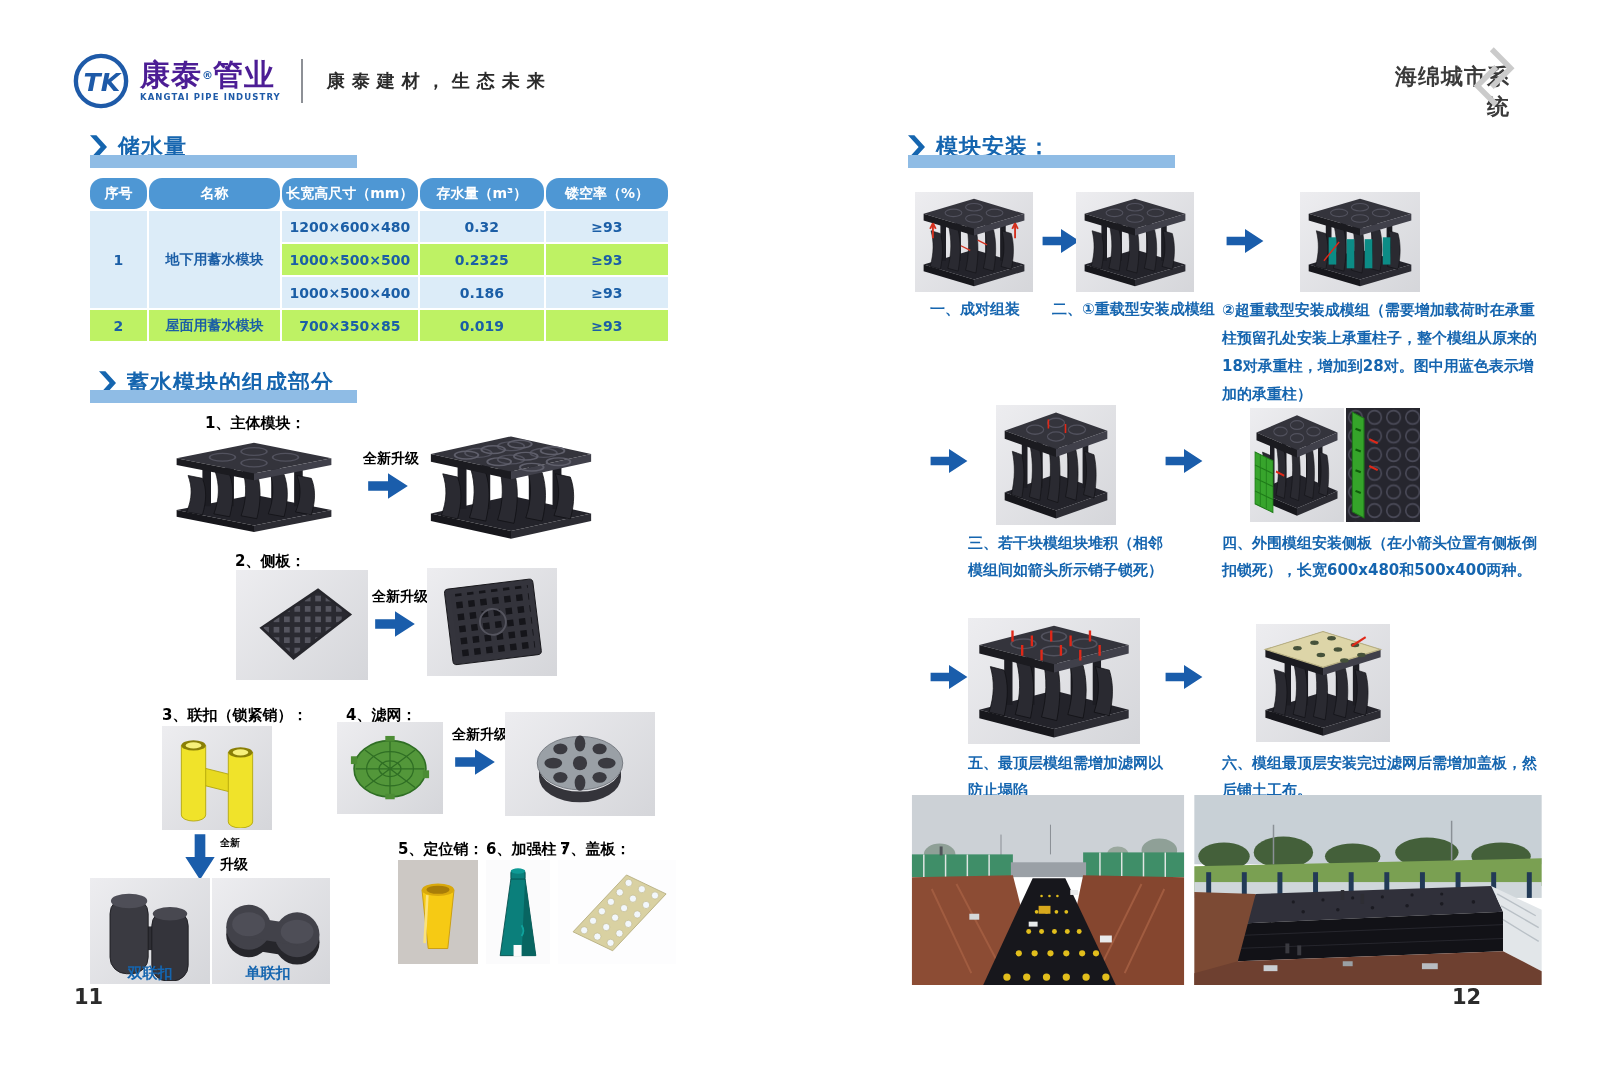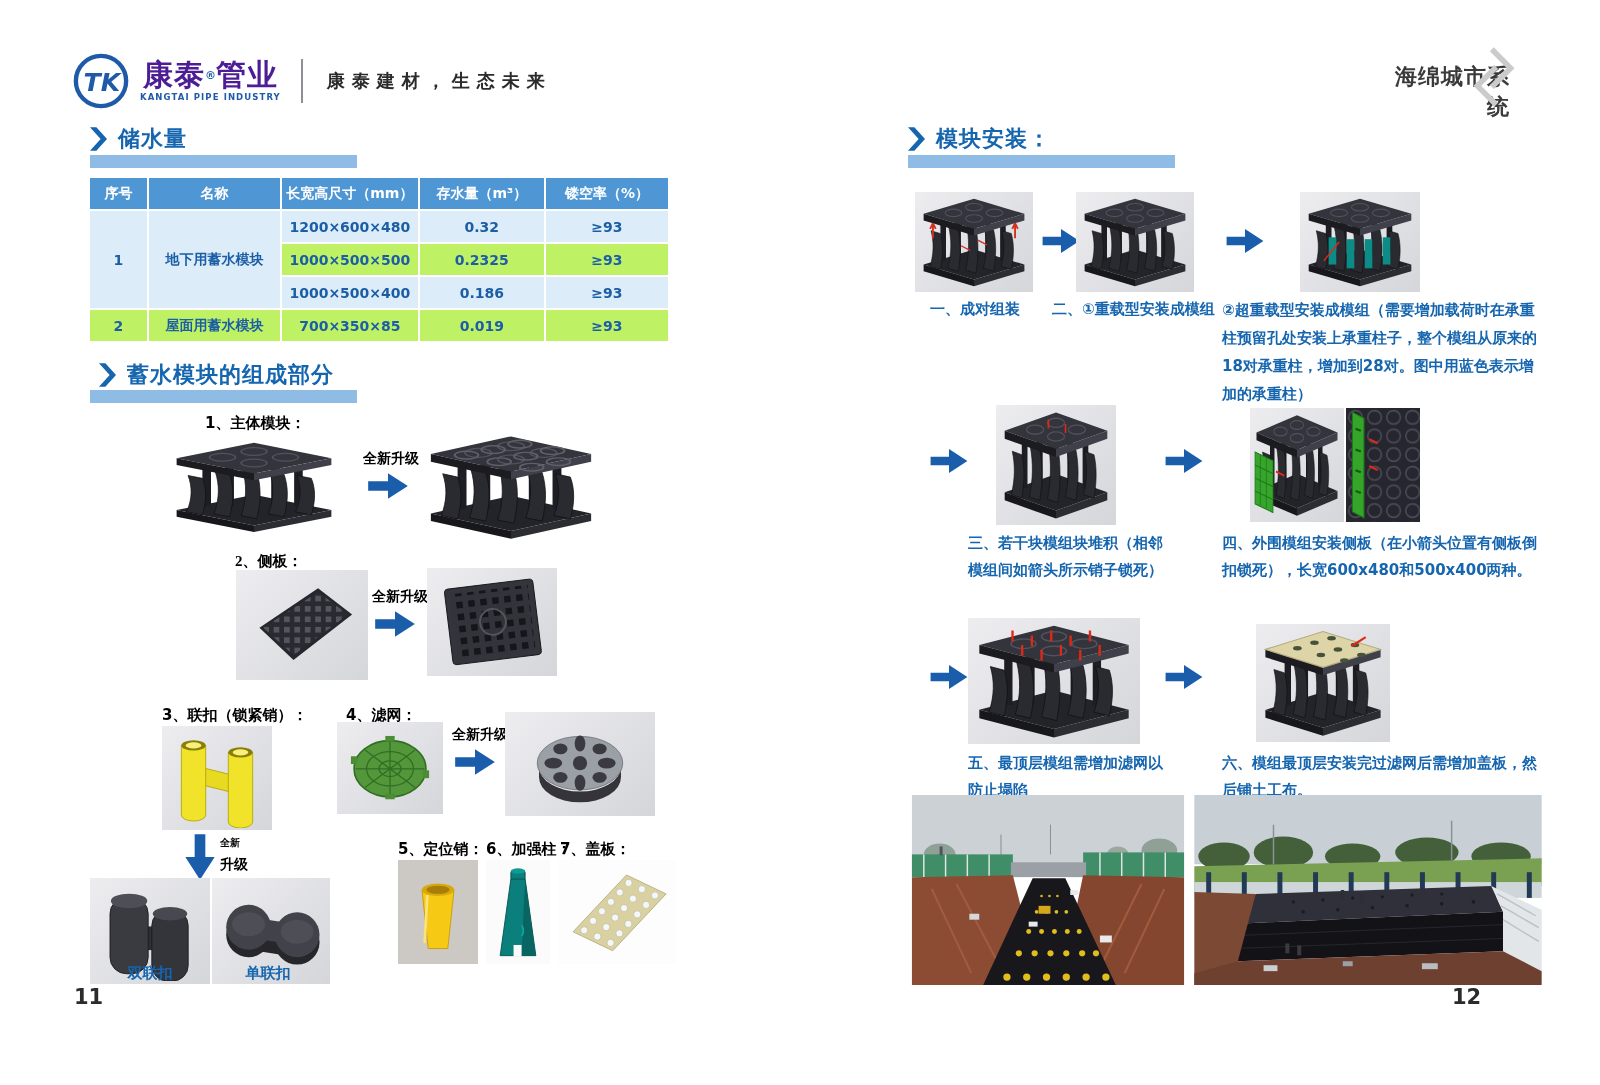--- a/index.html
+++ b/index.html
@@ -8,28 +8,28 @@
   .abs{position:absolute;}
   
   .logo-row{display:flex;align-items:center;gap:10px;}
   .brand-cn{color:#4c1d95;font-weight:bold;font-size:30px;line-height:30px;letter-spacing:1px;}
   .brand-reg{font-size:11px;vertical-align:super;color:#1e5aa8;font-weight:bold;}
   .brand-sub{color:#1e5aa8;font-size:8.5px;font-weight:bold;letter-spacing:1.1px;margin-top:2px;}
   .hdr-divider{width:2px;height:44px;background:#8d9096;margin:0 14px 0 10px;}
   .slogan{color:#2b2b2b;font-weight:bold;font-size:18px;letter-spacing:7px;}
   .corner{color:#3a3a3a;font-weight:bold;font-size:22px;letter-spacing:1px;}
   
-  .sec-title{display:flex;align-items:center;gap:11px;}
+  .sec-title{display:flex;align-items:center;gap:11px;margin-top:8px;}
   .sec-title span{color:#1565af;font-weight:bold;font-size:22px;letter-spacing:1px;}
   .bar{background:#8fbce5;height:13px;}
   
   table.storage{border-collapse:separate;border-spacing:2px;width:582px;text-align:center;
         font-size:14px;font-weight:bold;color:#1b5ea6;}
   table.storage td{padding:0;height:31px;}
-  table.storage tr.th td{background:#4e97d4;color:#ffffff;}
+  table.storage tr.th td{background:#4e97d4;color:#ffffff;border-radius:13px;}
   td.lt{background:#dcecf8;}
   td.md{background:#bef264;}
   
   .blab{color:#000000;font-weight:bold;font-size:15px;white-space:nowrap;}
   .steplab{color:#1565af;font-weight:bold;font-size:15px;line-height:27px;}
   .imgbox{display:flex;align-items:center;justify-content:center;overflow:hidden;}
   .graybg{background:linear-gradient(135deg,#ededf0,#d5d6da);}
   .whitebg{background:#ffffff;}
   .caption{color:#1565af;font-weight:bold;font-size:15px;text-align:center;}
   .pagenum{color:#2b2b2b;font-weight:bold;font-size:21px;}
@@ -120,21 +120,21 @@
         <rect width="13" height="13" fill="#33333b"></rect>
           <rect x="3" y="3" width="7" height="7" fill="#15151a"></rect>
       </pattern>
       <pattern id="ringtex" width="18" height="18" patternUnits="userSpaceOnUse">
         <rect width="18" height="18" fill="#26262e"></rect>
         <circle cx="9" cy="9" r="6.5" fill="none" stroke="#4a4a58" stroke-width="1.5"></circle>
       </pattern>
     </defs>
   </svg>
 
-  <div class="abs logo-row" style="left:72px;top:52px;text-align:center;">
+  <div class="abs logo-row" style="left:72px;top:52px;">
     <svg width="58" height="58" viewBox="0 0 60 60">
       <circle cx="30" cy="30" r="26" fill="#ffffff" stroke="#1e5aa8" stroke-width="4.5"></circle>
       <text x="12" y="40" font-size="26" font-style="italic" font-weight="bold" fill="#1e5aa8">TK</text>
     </svg>
     <div>
       <div>
         <span class="brand-cn">康泰</span><span class="brand-reg">®</span><span class="brand-cn">管业</span>
       </div>
       <div class="brand-sub">KANGTAI PIPE INDUSTRY</div>
     </div>
@@ -212,21 +212,21 @@
   <svg class="abs" style="left:365px;top:472px;" width="46" height="28" viewBox="0 0 34 24">
     <path d="M0,8 H17 V1 L34,12 17,23 V16 H0 Z" fill="#1a5dab"></path>
   </svg>
   <div class="abs imgbox whitebg" style="left:420px;top:428px;width:182px;height:118px;">
     <svg width="178" height="110" viewBox="0 0 120 100" preserveAspectRatio="none">
         <use href="#wmod"></use>
         <use href="#topcircles"></use>
       </svg>
   </div>
 
-  <div class="abs blab" style="left:235px;top:552px;font-family:Liberation Serif, serif;">2、侧板：</div>
+  <div class="abs blab" style="left:235px;top:552px;">2、侧板：</div>
   <div class="abs imgbox graybg" style="left:236px;top:570px;width:132px;height:110px;">
     <svg width="126" height="104" viewBox="0 0 130 110">
       <polygon points="20,58 82,16 118,44 56,92" fill="#26262c"></polygon>
       <polygon points="24,58 82,20 114,44 56,87" fill="url(#sqh)"></polygon>
     </svg>
   </div>
   <div class="abs blab" style="left:372px;top:588px;font-size:14px;">全新升级</div>
   <svg class="abs" style="left:372px;top:610px;" width="46" height="28" viewBox="0 0 34 24">
     <path d="M0,8 H17 V1 L34,12 17,23 V16 H0 Z" fill="#1a5dab"></path>
   </svg>

